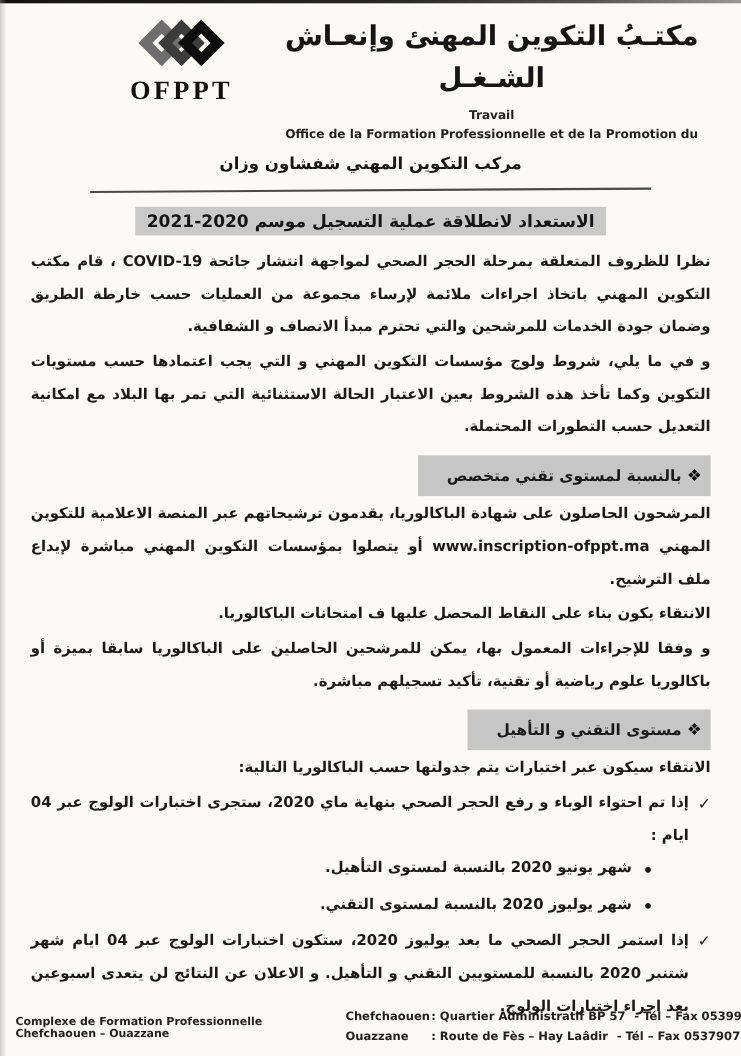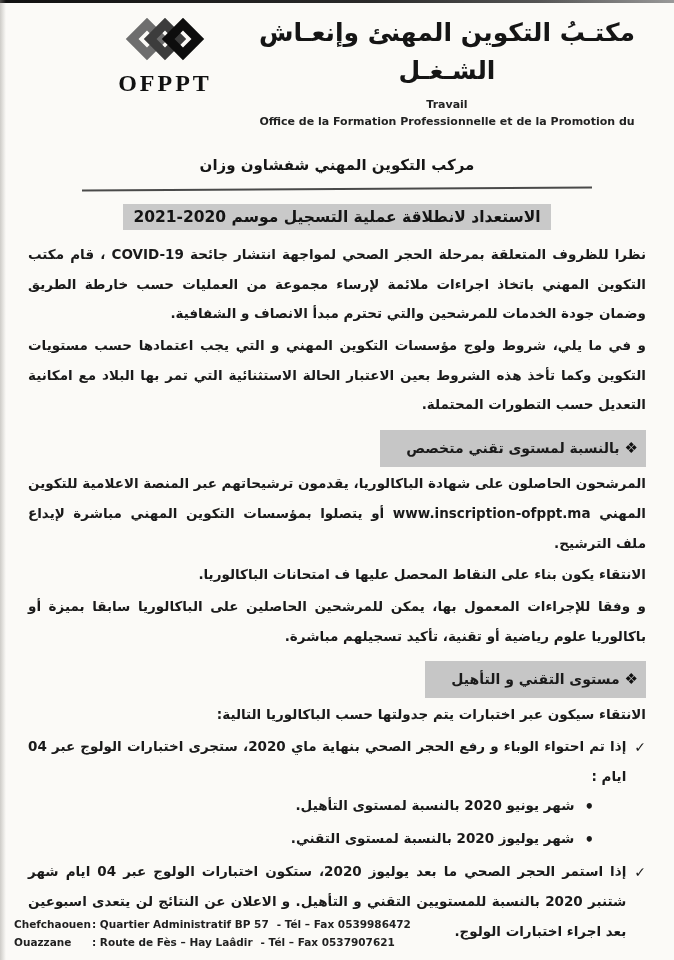--- a/index.html
+++ b/index.html
@@ -23,21 +23,21 @@
   .diamond.d2 { border:9px solid #3c3c3c; margin-right:-12px; z-index:1; }
   .diamond.d3 { border:9px solid #0d0d0d; z-index:2; }
   .logo-word { font-family:"Liberation Serif", serif; font-weight:bold; font-size:24px;
     letter-spacing:3px; color:#111; margin-top:4px; }
   .org-block { flex:1; text-align:center; padding-top:2px; }
   .org-arabic { direction:rtl; font-size:25px; font-weight:bold; color:#151515;
     letter-spacing:1px; line-height:1.5; }
   .org-french { font-size:11px; font-weight:bold; color:#222; line-height:1.5; margin-top:8px; }
 
   .center-name { direction:rtl; text-align:center; font-size:15px; font-weight:bold;
-    margin-top:26px; color:#161616; }
+    margin-top:10px; color:#161616; }
 
   .rule { border:none; border-top:2px solid #4a4a4a; width:510px; margin:14px auto 0 auto;
     transform:rotate(-0.35deg); }
 
   .doc-title-wrap { text-align:center; margin-top:14px; direction:rtl;text-decoration:underline; }
   .highlight { background:#c9c9c9; }
   .doc-title { display:inline-block; font-size:15.5px; font-weight:bold; padding:4px 10px;
     color:#141414; }
 
   
@@ -126,20 +126,21 @@
       <span>شهر يوليوز 2020 بالنسبة لمستوى التقني.</span>
     </div>
     <div class="scenario">
       <span class="check-glyph">✓</span>
       <span class="scenario-text">إذا استمر الحجر الصحي ما بعد يوليوز 2020، ستكون اختبارات الولوج عبر 04 ايام شهر شتنبر 2020 بالنسبة للمستويين التقني و التأهيل. و الاعلان عن النتائج لن يتعدى اسبوعين بعد اجراء اختبارات الولوج.</span>
     </div>
 
   </div>
 
   <div class="footer">
+    <div class="footer-left">Complexe de Formation Professionnelle  Chefchaouen – Ouazzane</div>
     <div class="footer-right">
       <div class="addr-row">
         <span class="addr-city">Chefchaouen</span>
         <span class="addr-street">: Quartier Administratif BP 57</span>
         <span class="addr-tel">- Tél – Fax  0539986472</span>
       </div>
       <div class="addr-row">
         <span class="addr-city">Ouazzane</span>
         <span class="addr-street">: Route de Fès – Hay Laâdir</span>
         <span class="addr-tel">- Tél – Fax  0537907621</span>

